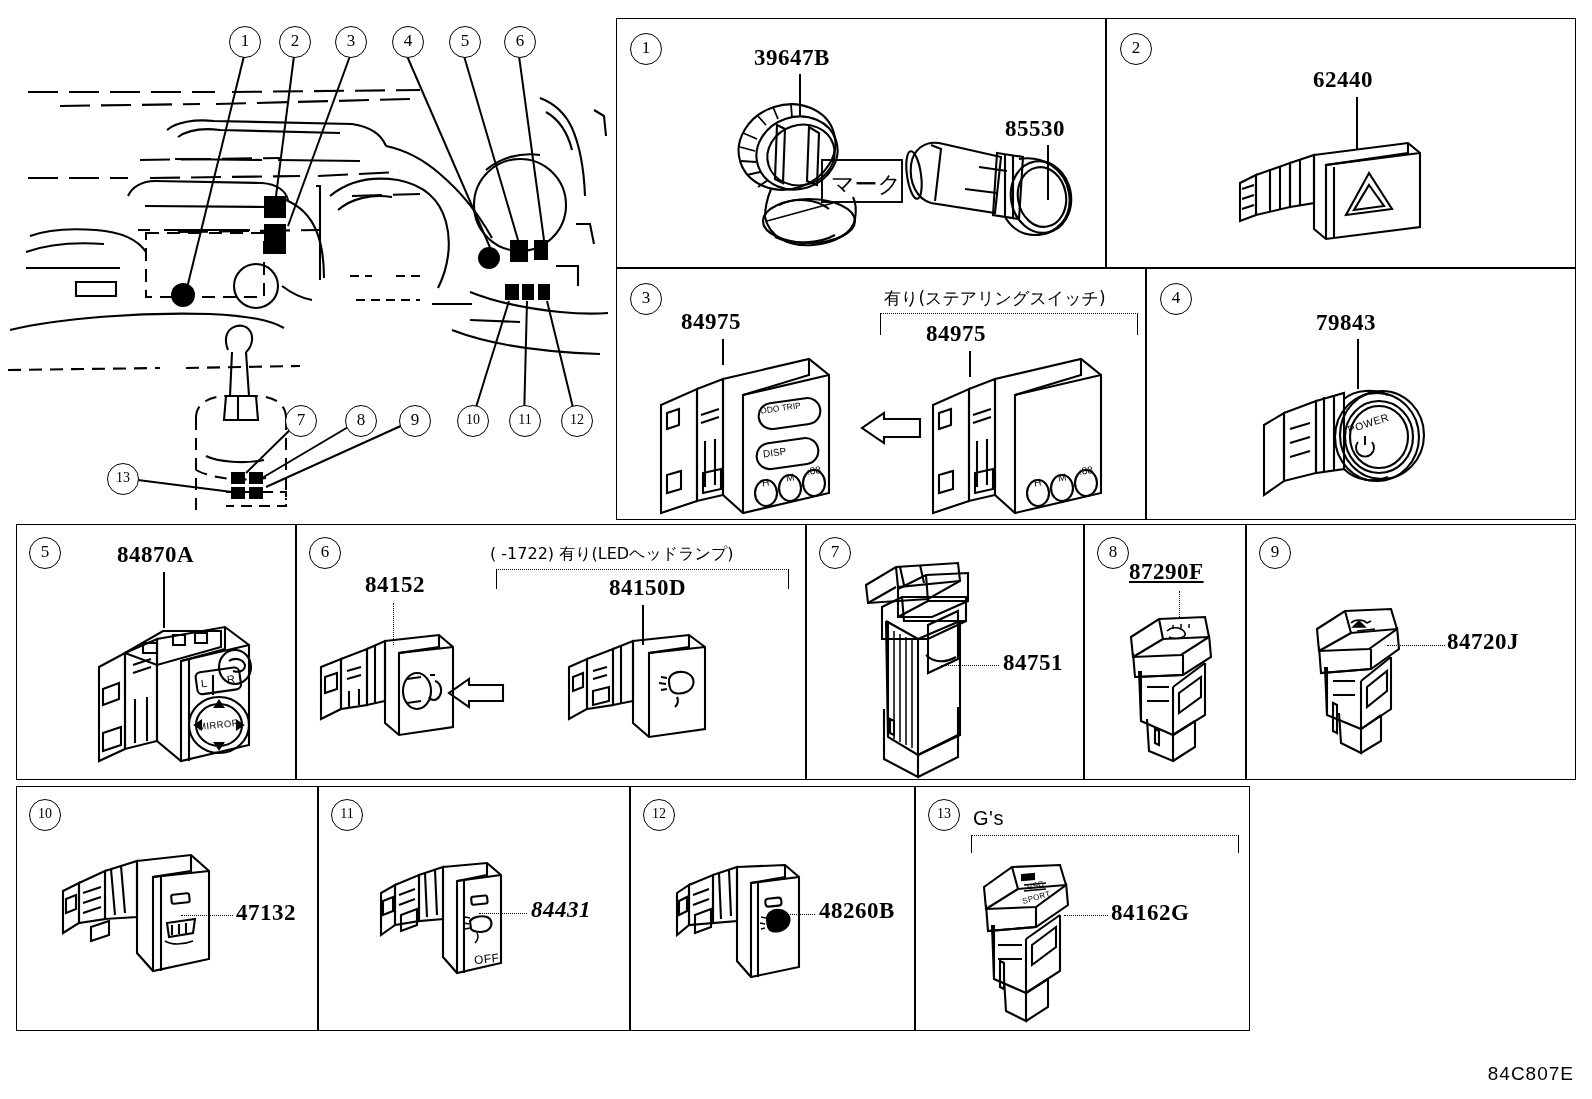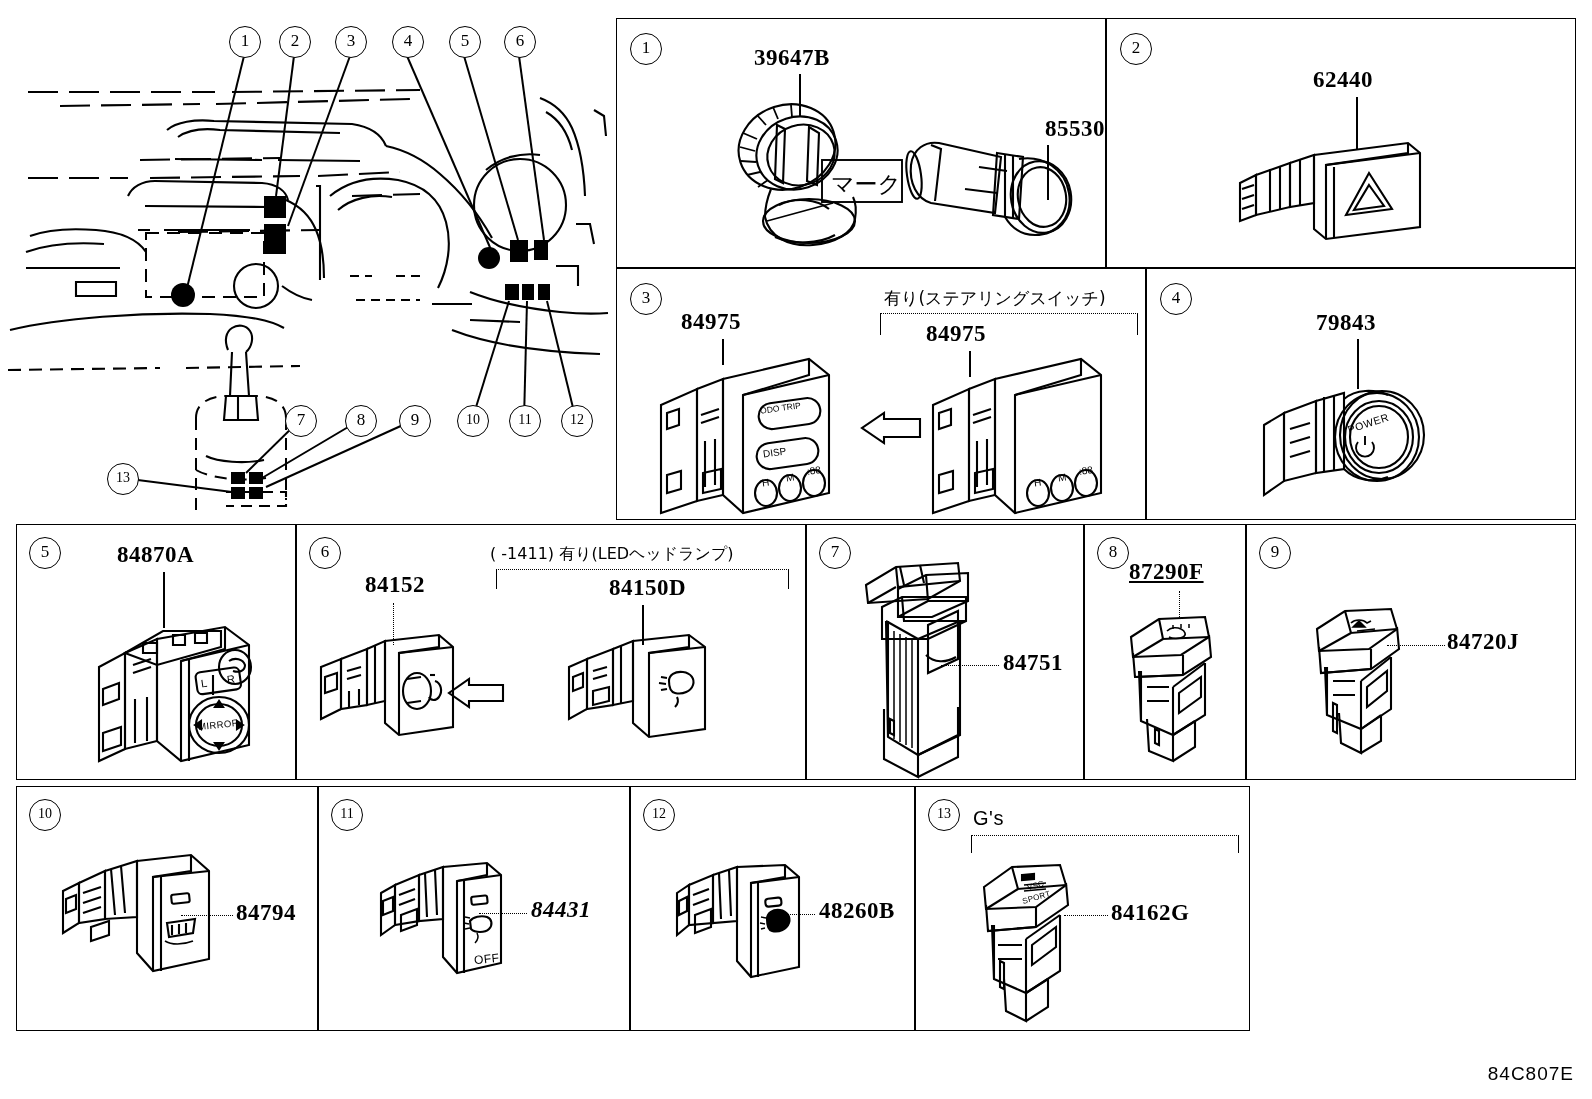--- a/index.html
+++ b/index.html
@@ -178,21 +178,21 @@
     <div class="callout-num small" style="left:561px;top:405px;"><span>12</span></div>
     <div class="callout-num small" style="left:107px;top:463px;"><span>13</span></div>
   </div>
 
   <div class="panel" style="left:616px;top:18px;width:490px;height:250px;">
     <div class="callout-num" style="left:13px;top:14px;"><span>1</span></div>
 
     <div class="pn" style="left:137px;top:26px;">39647B</div>
     <div class="leader v" style="left:182px;top:55px;height:42px;"></div>
 
-    <div class="pn" style="left:388px;top:97px;margin-left:40px;">85530</div>
+    <div class="pn" style="left:388px;top:97px;">85530</div>
     <div class="leader v" style="left:430px;top:126px;height:55px;"></div>
 
     <div class="art" style="left:96px;top:78px;">
       <svg width="210" height="160" viewBox="0 0 210 160" fill="none" stroke="#000" stroke-width="2.1">
 
         <ellipse cx="74" cy="50" rx="49" ry="42" transform="rotate(-18 74 50)"></ellipse>
         <ellipse cx="84" cy="56" rx="41" ry="36" transform="rotate(-18 84 56)"></ellipse>
         <ellipse cx="88" cy="58" rx="34" ry="30" transform="rotate(-18 88 58)"></ellipse>
 
         <g stroke-width="1.8">
@@ -422,21 +422,21 @@
     <div style="position:absolute;left:210px;top:148px;font-size:11px;transform:rotate(-8deg);"><span>R</span></div>
     <div style="position:absolute;left:181px;top:194px;font-size:9.5px;letter-spacing:.4px;transform:rotate(-6deg);"><span>MIRROR</span></div>
   </div>
 
   <div class="panel" style="left:296px;top:524px;width:510px;height:256px;">
     <div class="callout-num" style="left:12px;top:12px;"><span>6</span></div>
 
     <div class="pn" style="left:68px;top:47px;">84152</div>
     <div class="dotleader" style="left:96px;top:78px;width:0;border-top:0;border-left:1.7px dotted #000;height:42px;"></div>
 
-    <div class="jp" style="left:193px;top:19px;font-size:16px;">(        -1411) 有り(LEDヘッドランプ)</div>
+    <div class="jp" style="left:193px;top:19px;font-size:16px;">(        -1722) 有り(LEDヘッドランプ)</div>
     <div class="bracket" style="left:199px;top:44px;width:293px;height:20px;"></div>
     <div class="pn" style="left:312px;top:50px;">84150D</div>
     <div class="leader v" style="left:345px;top:80px;height:40px;"></div>
 
     <div class="art" style="left:20px;top:110px;">
       <svg width="150" height="120" viewBox="0 0 150 120" fill="none" stroke="#000" stroke-width="2.1">
         <path d="M4 32 L24 24 L24 74 L4 84 Z"></path>
         <path d="M8 42 L20 38 L20 54 L8 58 Z"></path>
         <path d="M24 24 L50 14 L50 70 L24 74 Z"></path>
         <path d="M30 36 L44 32 M30 44 L44 40"></path>
@@ -592,21 +592,21 @@
         <path d="M26 106 L28 136 L48 146 L48 122"></path>
         <path d="M48 146 L68 134 L68 108"></path>
         <path d="M48 122 L68 108"></path>
       </svg>
     </div>
   </div>
 
   <div class="panel" style="left:16px;top:786px;width:302px;height:245px;">
     <div class="callout-num small" style="left:12px;top:12px;"><span>10</span></div>
 
-    <div class="pn" style="left:219px;top:113px;">84794</div>
+    <div class="pn" style="left:219px;top:113px;">47132</div>
     <div class="dotleader" style="left:164px;top:128px;width:52px;"></div>
 
     <div class="art" style="left:42px;top:68px;">
       <svg width="160" height="126" viewBox="0 0 160 126" fill="none" stroke="#000" stroke-width="2.1">
 
         <path d="M4 36 L20 28 L20 68 L4 78 Z"></path>
         <path d="M7 44 L17 40 L17 54 L7 58 Z"></path>
         <path d="M20 28 L46 16 L46 64 L20 68 Z"></path>
         <path d="M24 38 L42 32 M24 48 L42 42 M24 58 L42 52"></path>
         <path d="M46 16 L78 6 L78 62 L46 64 Z"></path>

